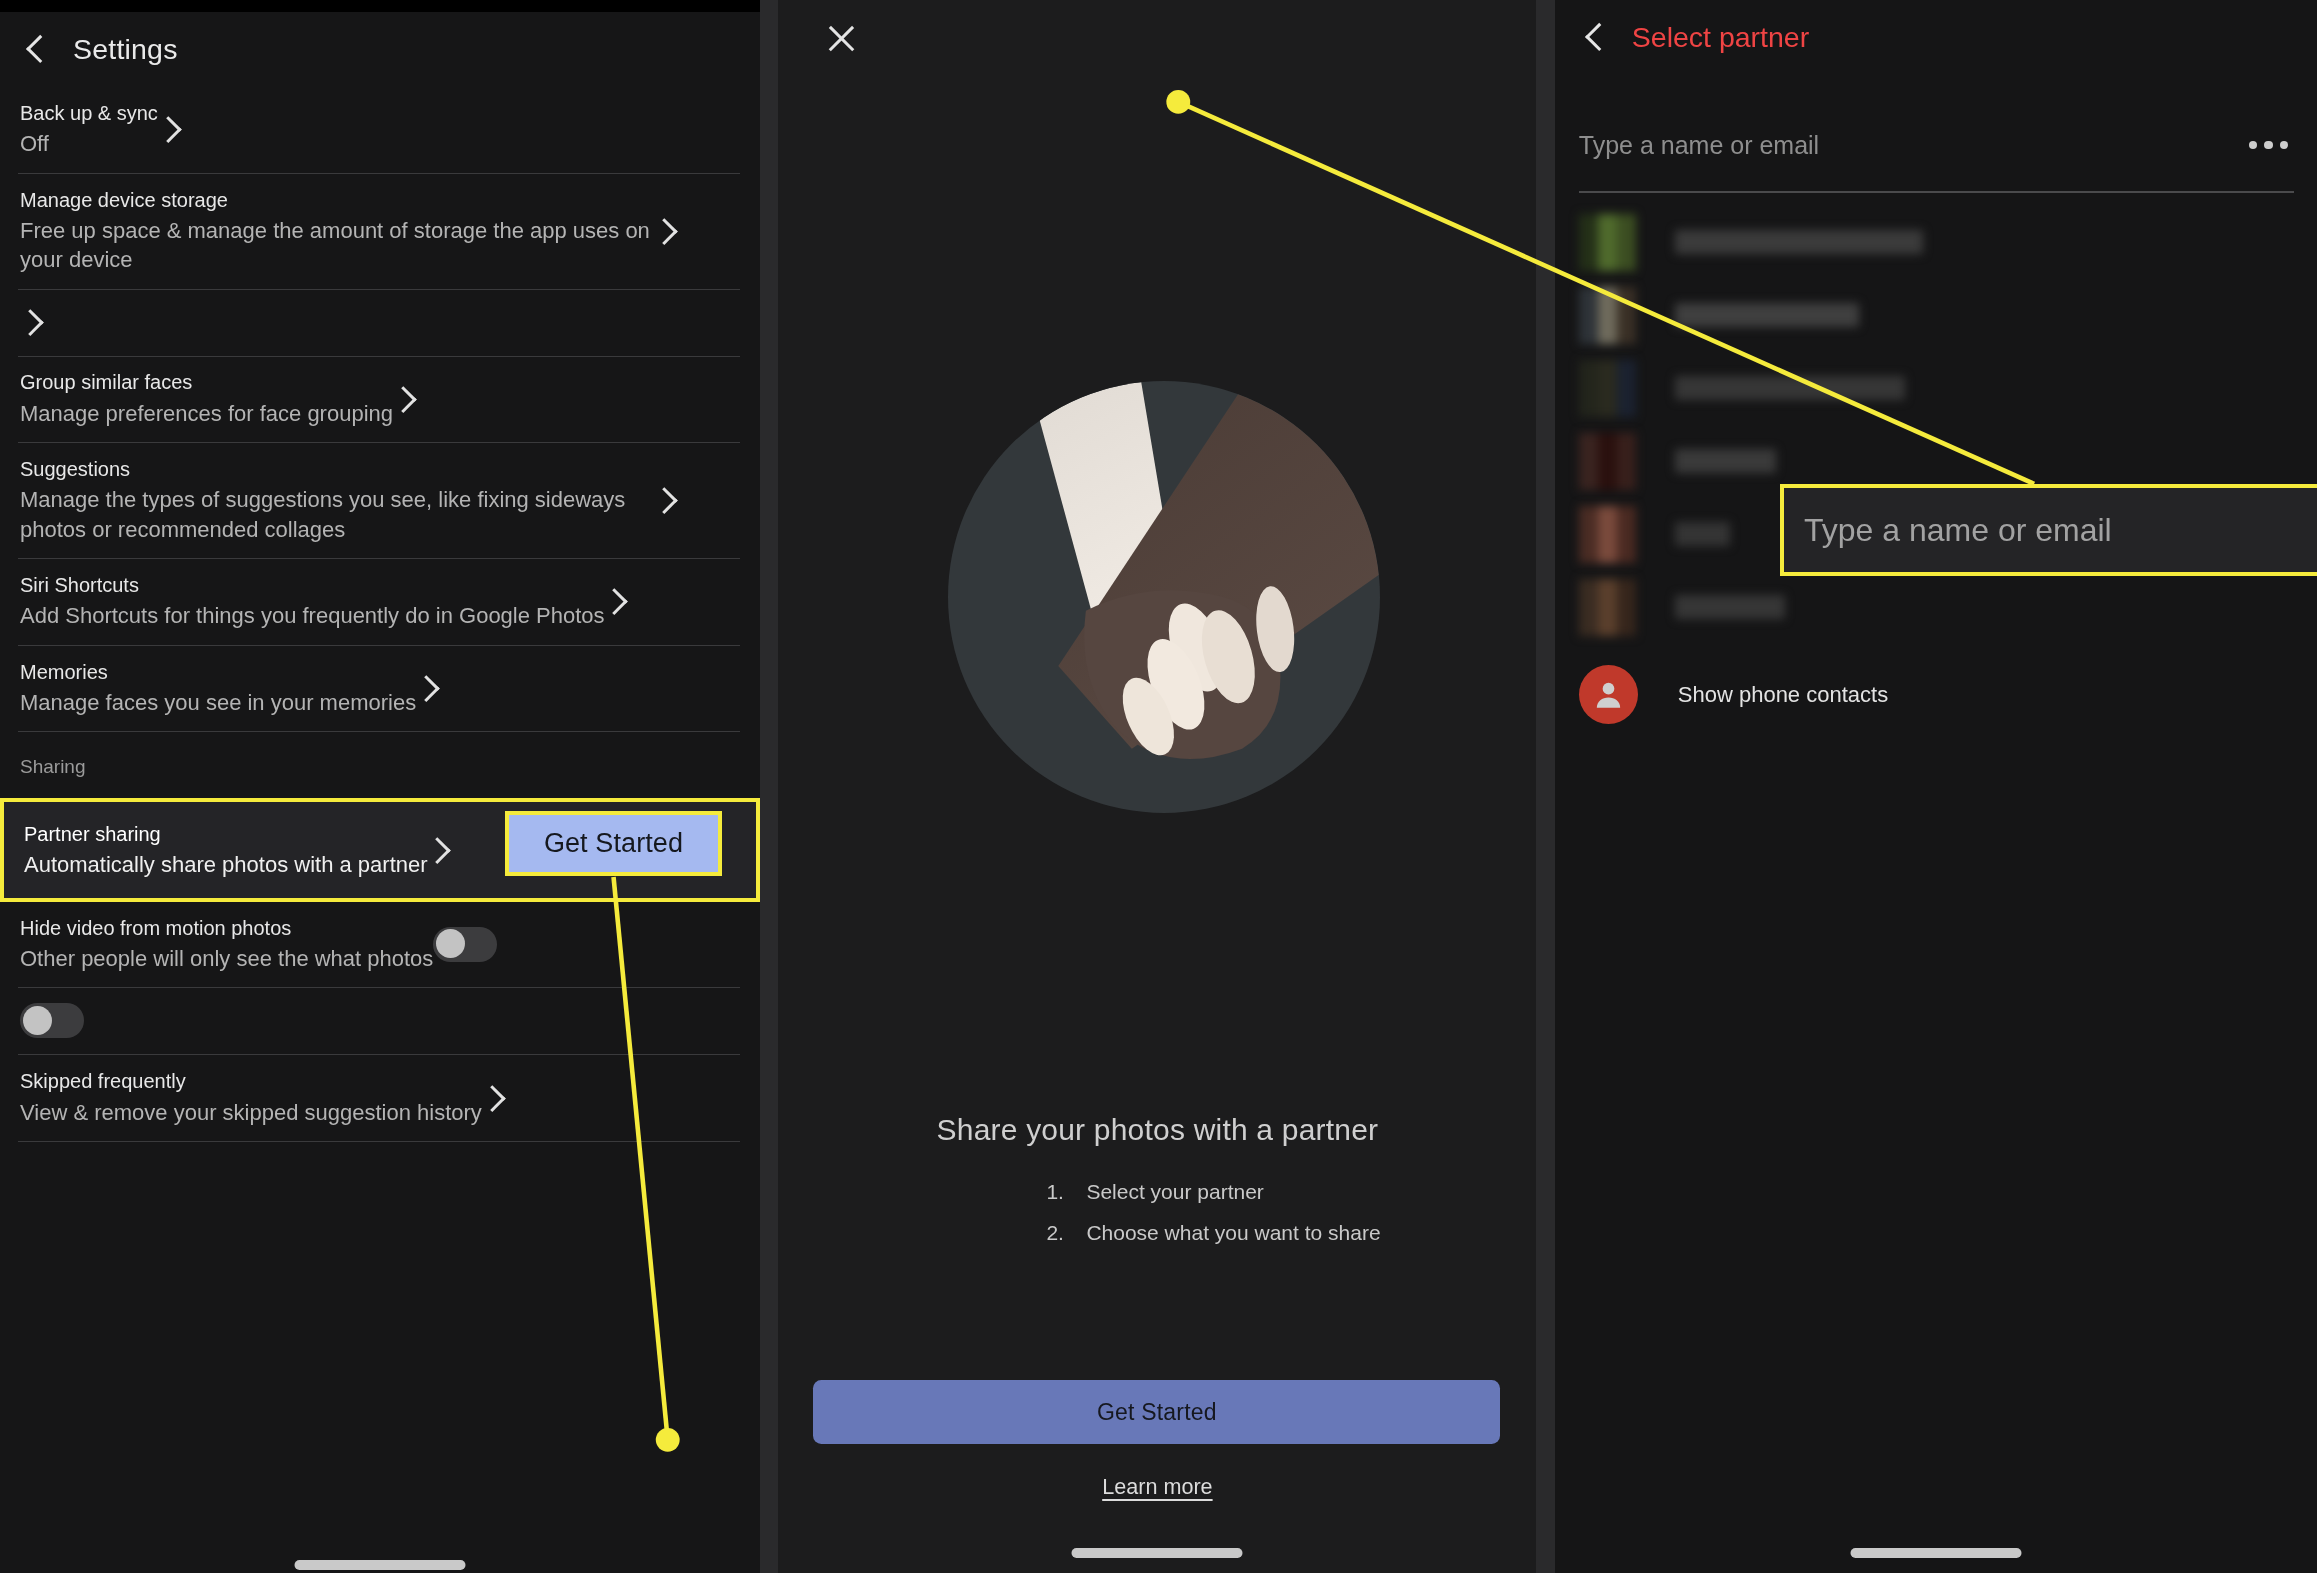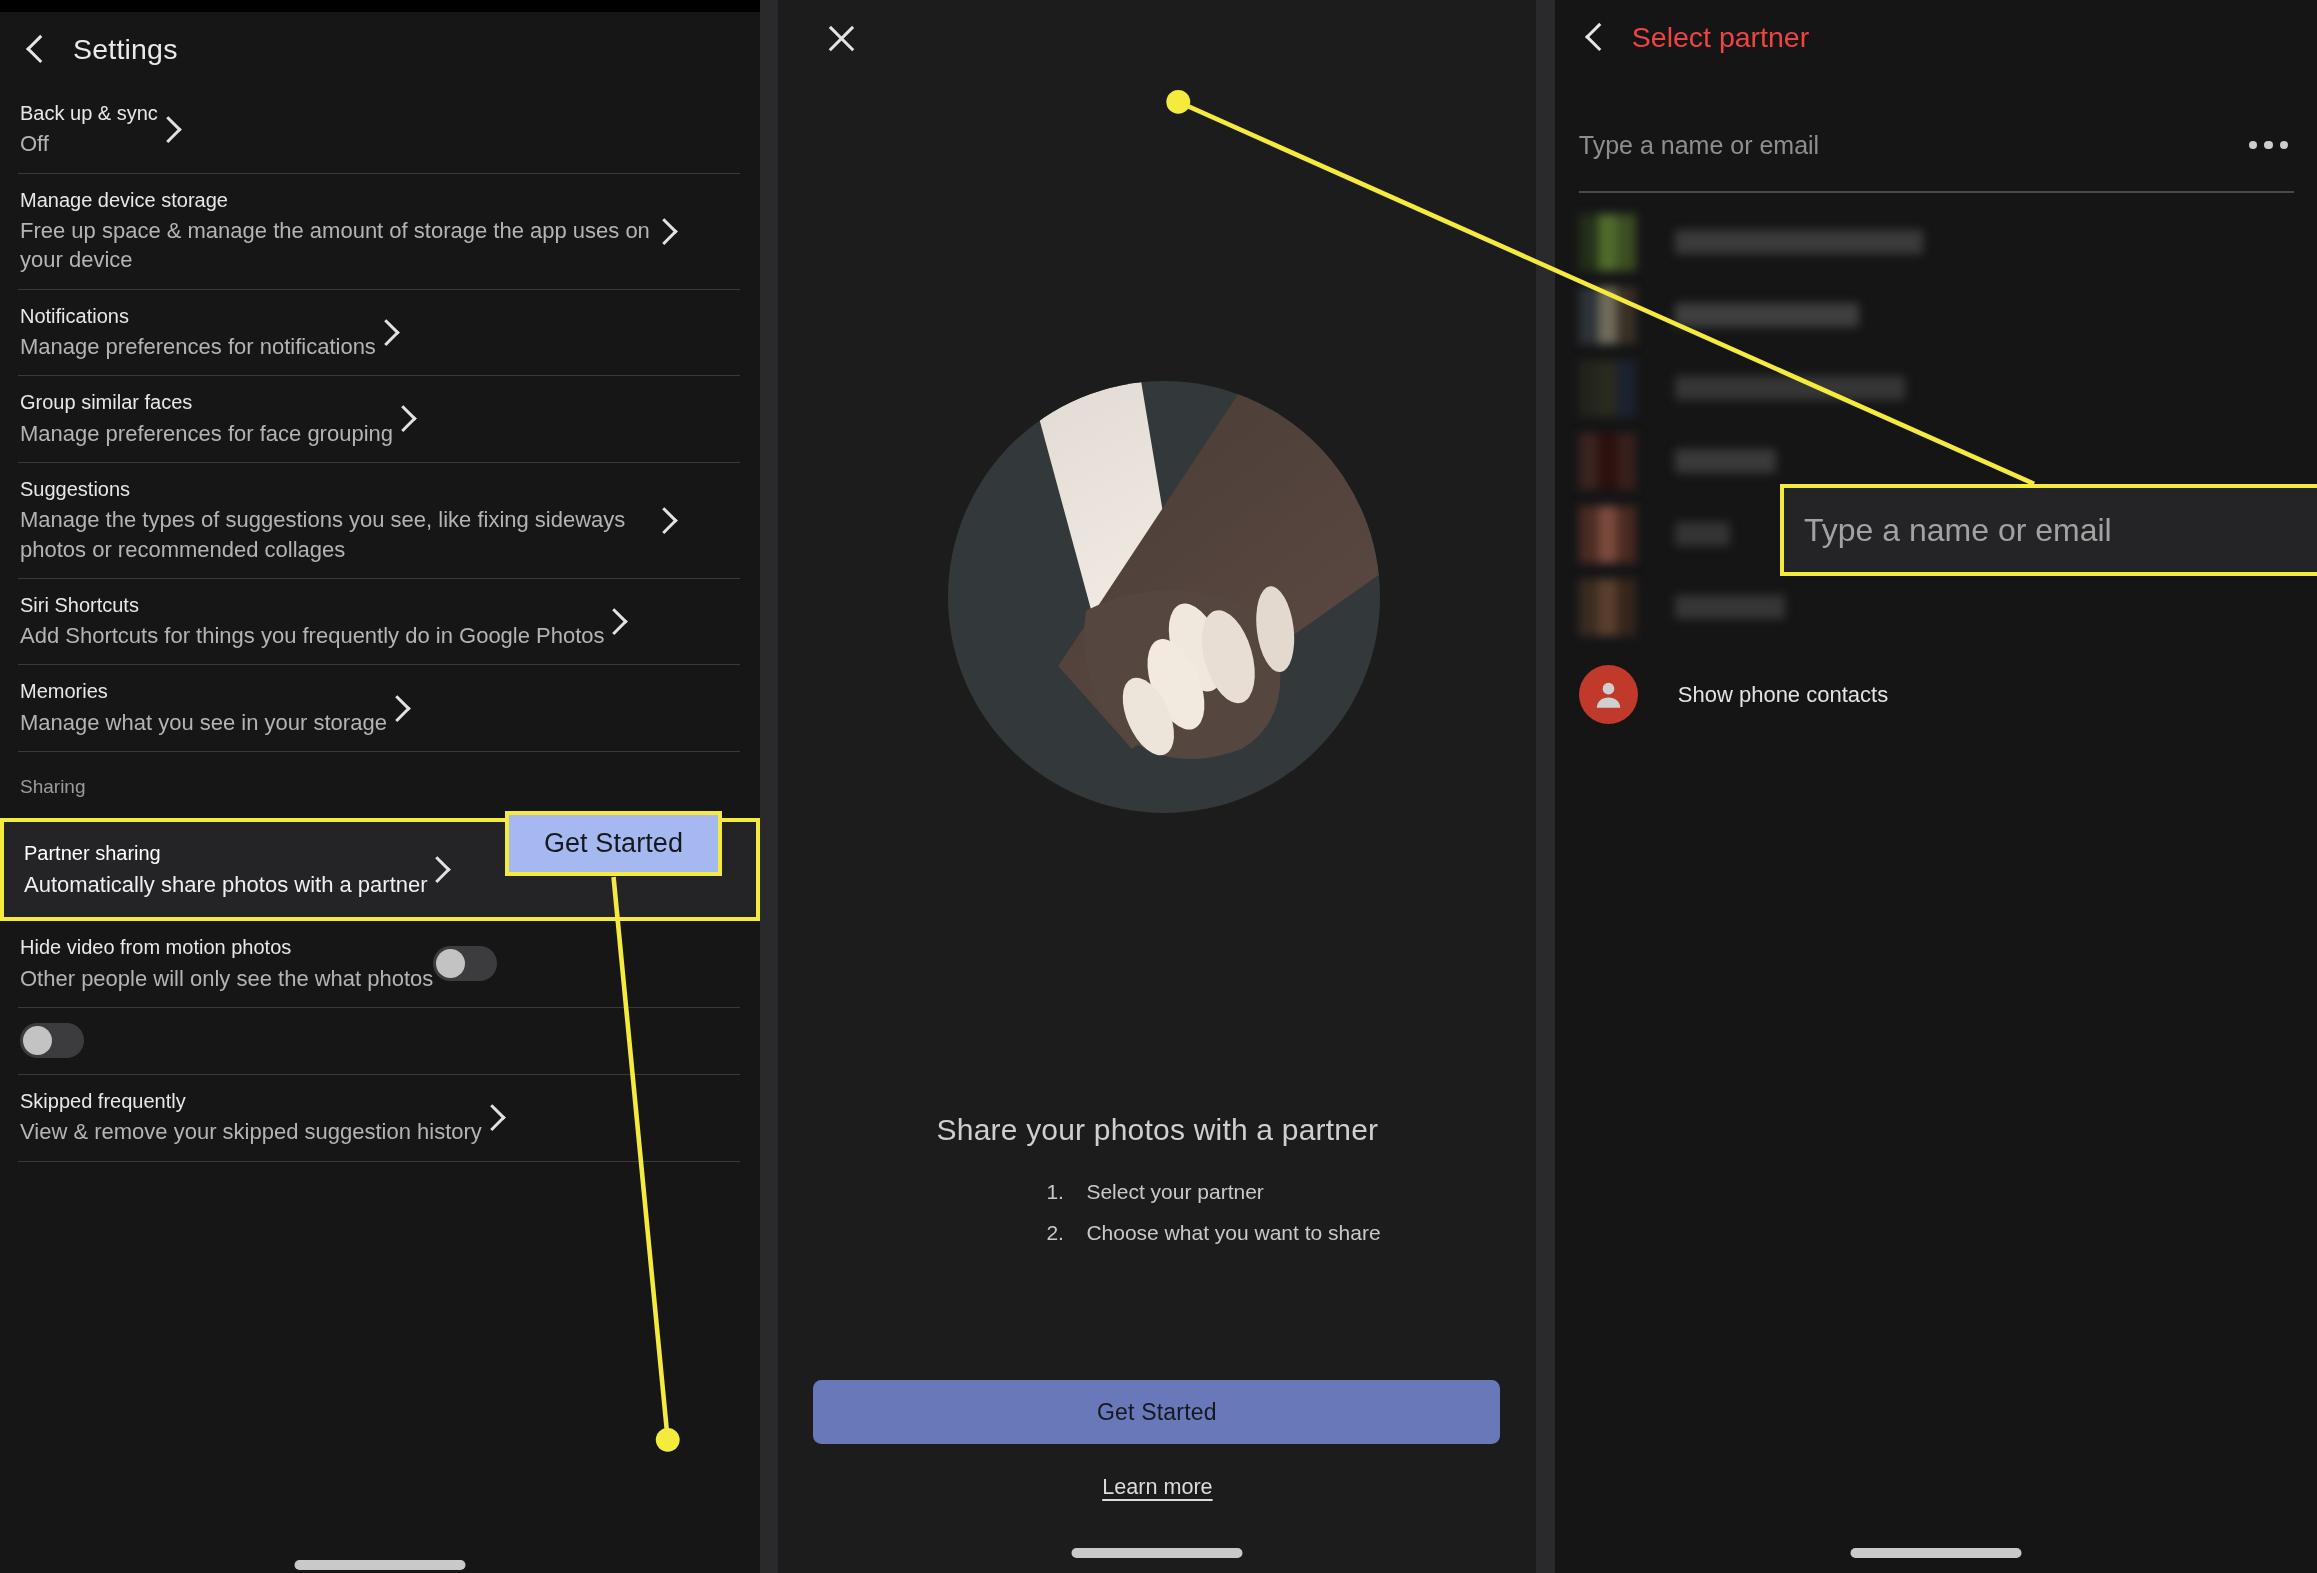--- a/index.html
+++ b/index.html
@@ -163,24 +163,20 @@
       <div class="srow">
         <div class="texts">
           <div class="s-title">Manage device storage</div>
           <div class="s-sub">Free up space &amp; manage the amount of storage the app uses on your device</div>
         </div>
         <div class="row-chevron"></div>
       </div>
       <div class="divider"></div>
 
       <div class="srow">
-        <div class="texts">
-          <div class="s-title">Notifications</div>
-          <div class="s-sub">Manage preferences for notifications</div>
-        </div>
         <div class="row-chevron"></div>
       </div>
       <div class="divider"></div>
 
       <div class="srow">
         <div class="texts">
           <div class="s-title">Group similar faces</div>
           <div class="s-sub">Manage preferences for face grouping</div>
         </div>
         <div class="row-chevron"></div>
@@ -201,21 +197,21 @@
           <div class="s-title">Siri Shortcuts</div>
           <div class="s-sub">Add Shortcuts for things you frequently do in Google Photos</div>
         </div>
         <div class="row-chevron"></div>
       </div>
       <div class="divider"></div>
 
       <div class="srow">
         <div class="texts">
           <div class="s-title">Memories</div>
-          <div class="s-sub">Manage what you see in your storage</div>
+          <div class="s-sub">Manage faces you see in your memories</div>
         </div>
         <div class="row-chevron"></div>
       </div>
       <div class="divider"></div>
 
       <div class="section-label">Sharing</div>
 
       <div class="srow hl-row">
         <div class="texts">
           <div class="s-title">Partner sharing</div>

